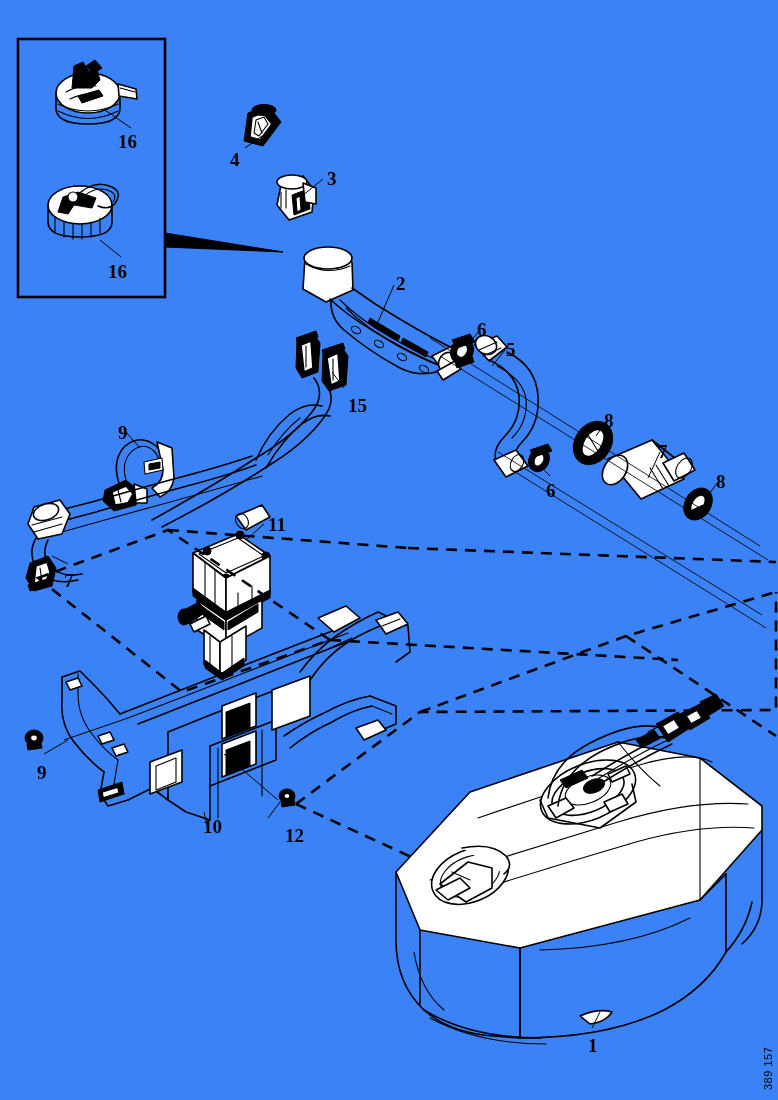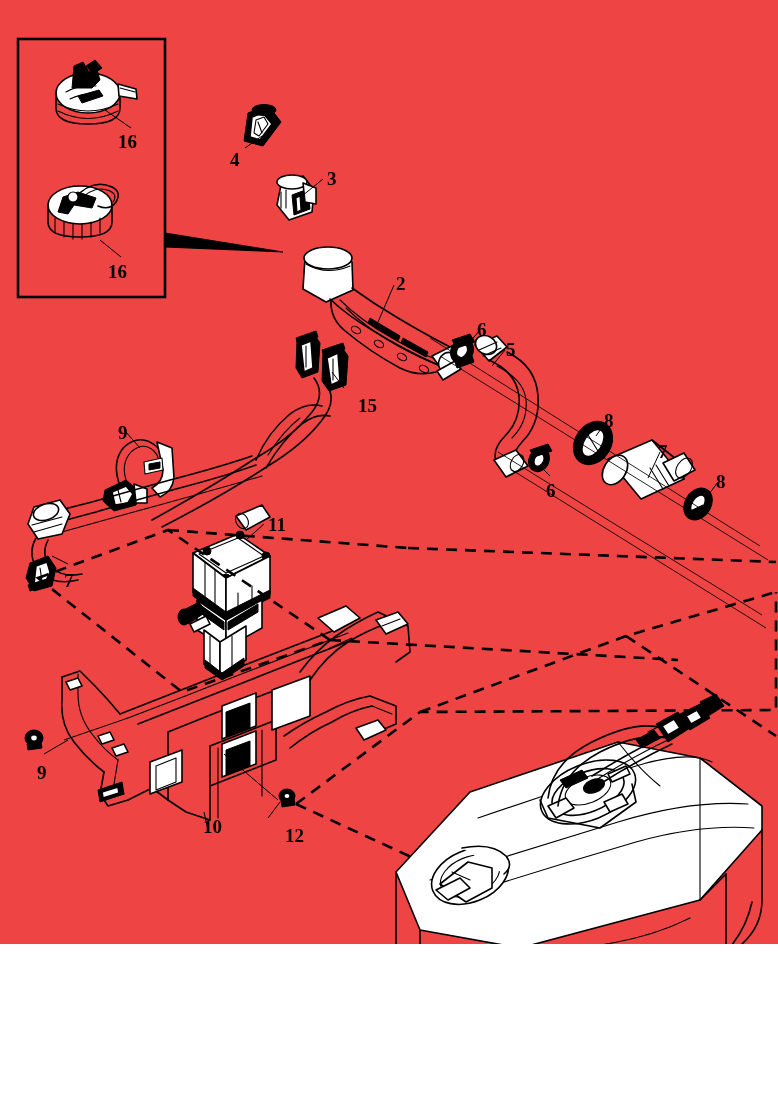--- a/index.html
+++ b/index.html
@@ -7,22 +7,22 @@
     margin: 0;
     padding: 0;
     background: #ffffff;
   }
   body {
     font-family: "Liberation Sans", sans-serif;
   }
   #sheet {
     position: relative;
     width: 778px;
-    height: 944px;
-    background: #ef4444;
+    height: 1100px;
+    background: #3b82f6;
     overflow: hidden;
   }
   #diagram {
     position: absolute;
     left: 0;
     top: 0;
     width: 778px;
     height: 1100px;
   }
   .callout {
@@ -474,17 +474,17 @@
   <div class="callout" style="left:546px; top:481px;">6</div>
   <div class="callout" style="left:658px; top:442px;">7</div>
   <div class="callout" style="left:604px; top:411px;">8</div>
   <div class="callout" style="left:716px; top:472px;">8</div>
   <div class="callout" style="left:37px;  top:763px;">9</div>
   <div class="callout" style="left:203px; top:817px;">10</div>
   <div class="callout" style="left:268px; top:515px;">11</div>
   <div class="callout" style="left:262px; top:826px;margin-left:23px;">12</div>
   <div class="callout" style="left:118px; top:423px;">9</div>
   <div class="callout" style="left:64px;  top:571px;">7</div>
-  <div class="callout" style="left:358px; top:396px;">15</div>
+  <div class="callout" style="left:348px; top:396px;">15</div>
 
   <div class="watermark" style="left:762px; top:1090px;">389 157</div>
 
 </div>
 
 </body></html>

